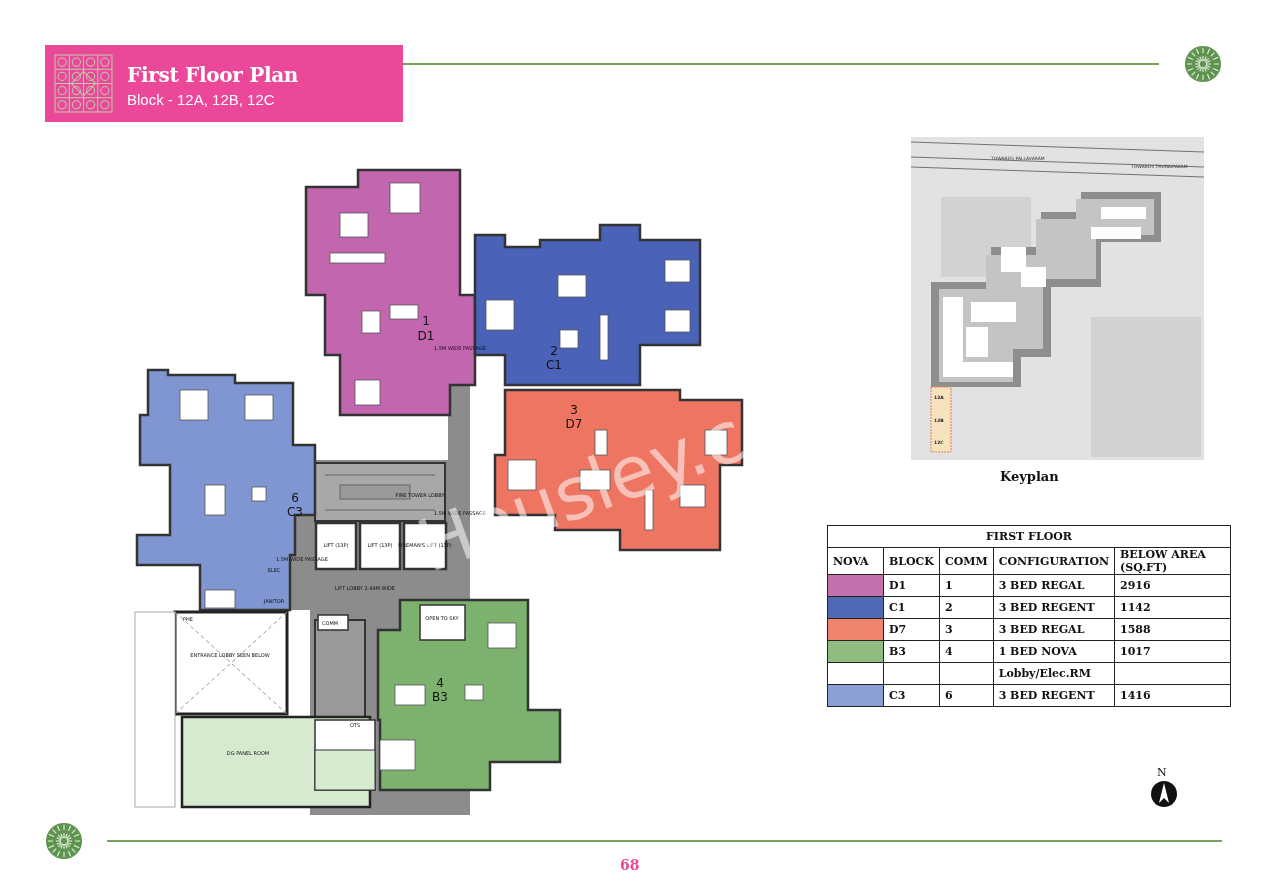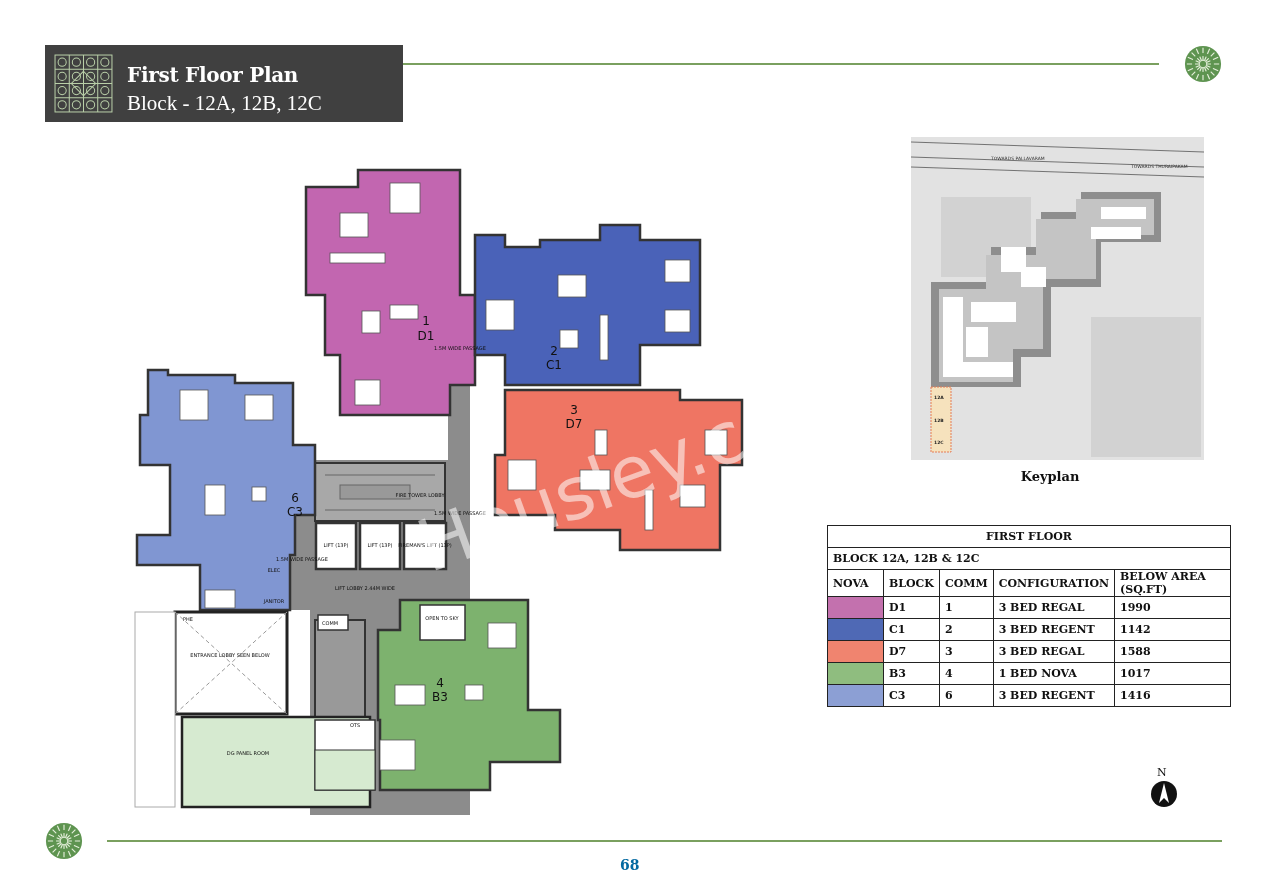--- a/index.html
+++ b/index.html
@@ -1,27 +1,27 @@
 <!DOCTYPE html>
 <html><head>
 <meta charset="utf-8">
 <style>
   * { box-sizing: border-box; margin: 0; padding: 0; }
   body { width: 1280px; height: 893px; background: #ffffff; position: relative; overflow: hidden; font-family: "DejaVu Serif", serif; }
-  .header-box { position: absolute; left: 45px; top: 45px; width: 358px; height: 77px; background: #404040; }
+  .header-box { position: absolute; left: 45px; top: 45px; width: 358px; height: 77px; background: #ec4899; }
   .header-pattern { position: absolute; left: 8px; top: 8px; width: 61px; height: 61px; }
   .header-title { position: absolute; left: 82px; top: 18px; color: #ffffff; font-family: "DejaVu Serif", serif; font-weight: bold; font-size: 20px; letter-spacing: -0.3px; }
-  .header-sub { position: absolute; left: 82px; top: 46px; color: #ffffff; font-family: Liberation Serif, serif; font-size: 21px; }
+  .header-sub { position: absolute; left: 82px; top: 46px; color: #ffffff; font-family: Liberation Sans, sans-serif; font-size: 15px; }
   .top-rule { position: absolute; left: 403px; top: 63px; width: 756px; height: 2px; background: #7aa05f; }
   .bottom-rule { position: absolute; left: 107px; top: 840px; width: 1115px; height: 2px; background: #7aa05f; }
   .medallion { position: absolute; width: 38px; height: 38px; }
-  .page-number { position: absolute; left: 620px; top: 857px; font-family: "DejaVu Serif", serif; font-weight: bold; font-size: 14px; color: #0369a1; }
+  .page-number { position: absolute; left: 620px; top: 857px; font-family: "DejaVu Serif", serif; font-weight: bold; font-size: 14px; color: #ec4899; }
 
   .keyplan { position: absolute; left: 911px; top: 137px; width: 293px; height: 323px; background: #e4e4e4; overflow: hidden; }
-  .keyplan-label { position: absolute; left: 1000px; top: 469px; width: 100px; text-align: center; font-family: "DejaVu Serif", serif; font-weight: bold; font-size: 13px; color: #111; }
+  .keyplan-label { position: absolute; left: 1000px; top: 469px; width: 100px; text-align: left; font-family: "DejaVu Serif", serif; font-weight: bold; font-size: 13px; color: #111; }
 
   table.legend { position: absolute; left: 827px; top: 525px; width: 404px; border-collapse: collapse; font-family: "DejaVu Serif", serif; font-size: 11px; font-weight: bold; color: #111; }
   table.legend td, table.legend th { border: 1.5px solid #222; height: 22px; padding: 0 5px; text-align: left; font-weight: bold; }
   table.legend .center { text-align: center; }
   .swatch { padding: 0 !important; }
   .swatch div { width: 100%; height: 21px; }
 
   .north { position: absolute; left: 1150px; top: 767px; width: 28px; height: 44px; }
   .north-label { position: absolute; left: 1157px; top: 766px; font-family: "DejaVu Serif", serif; font-size: 11px; color: #111; }
 
@@ -225,37 +225,34 @@
   </svg>
 </div>
 <div class="keyplan-label">Keyplan</div>
 
 <table class="legend">
   <tbody>
       <tr>
         <td colspan="5" class="center">FIRST FLOOR</td>
       </tr>
   <tr>
-        <td colspan="5">BLOCK 12A, 12B &amp; 12C</td>
-      </tr>
-  <tr>
     <td style="width:56px">NOVA</td>
     <td style="width:43px">BLOCK</td>
     <td style="width:47px">COMM</td>
     <td style="width:115px">CONFIGURATION</td>
     <td>BELOW AREA (SQ.FT)</td>
   </tr>
   <tr>
     <td class="swatch">
           <div style="background:#c371ae"></div>
         </td>
     <td>D1</td>
     <td>1</td>
     <td>3 BED REGAL</td>
-    <td>1990</td>
+    <td>2916</td>
   </tr>
   <tr>
     <td class="swatch">
           <div style="background:#4f69b5"></div>
         </td>
     <td>C1</td>
     <td>2</td>
     <td>3 BED REGENT</td>
     <td>1142</td>
   </tr>
@@ -269,20 +266,29 @@
     <td>1588</td>
   </tr>
   <tr>
     <td class="swatch">
           <div style="background:#8fbd7f"></div>
         </td>
     <td>B3</td>
     <td>4</td>
     <td>1 BED NOVA</td>
     <td>1017</td>
+  </tr>
+  <tr>
+    <td class="swatch">
+          <div style="background:#ffffff"></div>
+        </td>
+    <td></td>
+    <td></td>
+    <td>Lobby/Elec.RM</td>
+    <td></td>
   </tr>
   <tr>
     <td class="swatch">
           <div style="background:#8c9fd4"></div>
         </td>
     <td>C3</td>
     <td>6</td>
     <td>3 BED REGENT</td>
     <td>1416</td>
   </tr>

